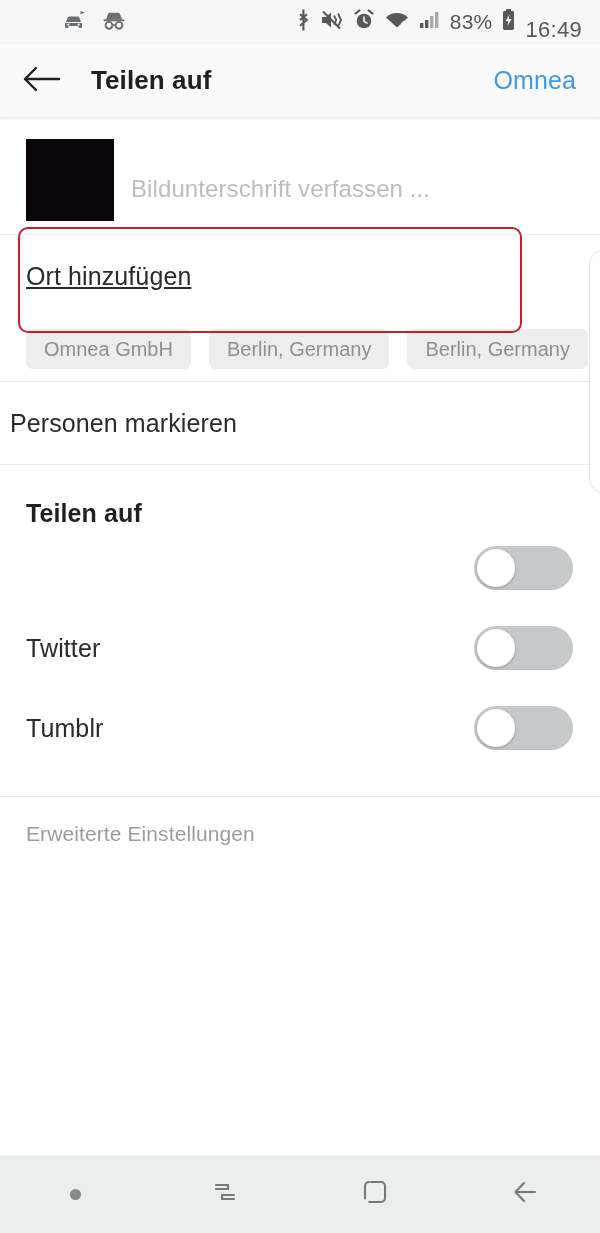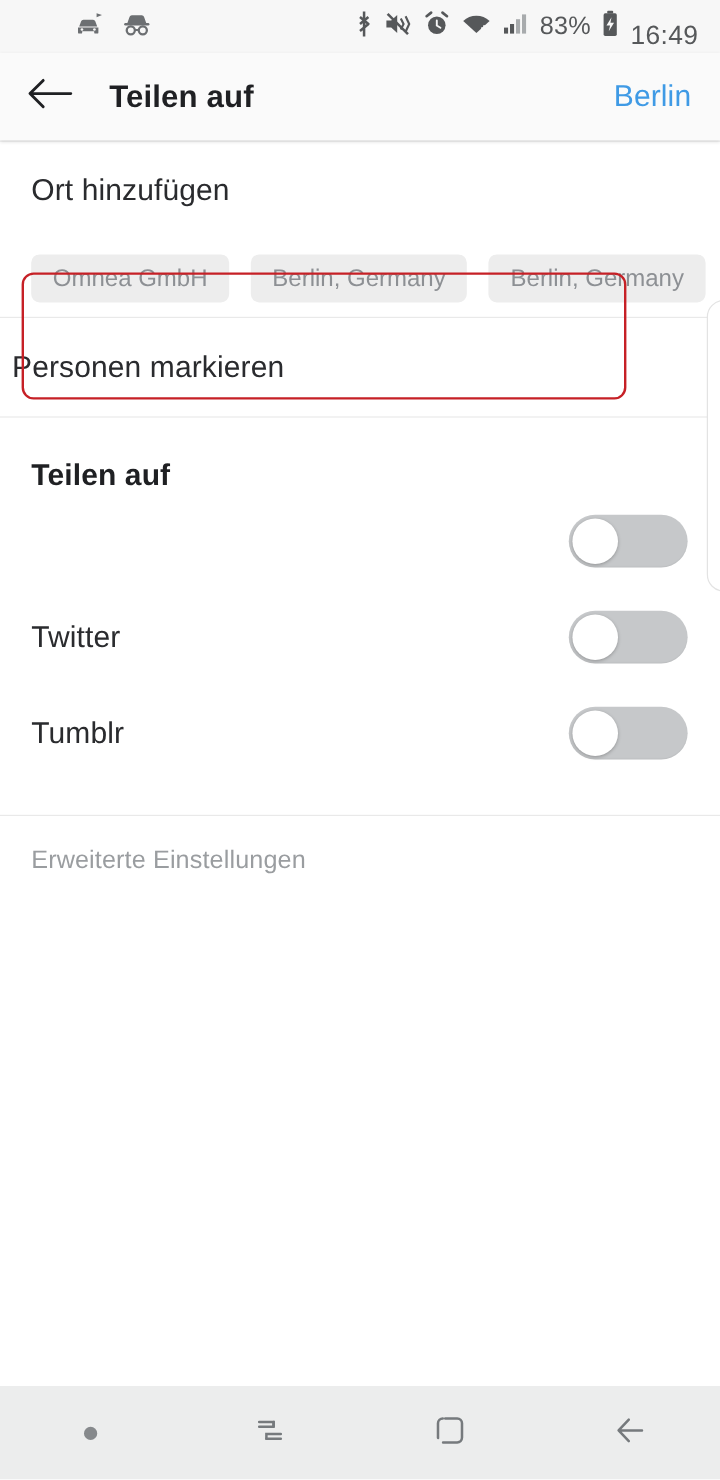--- a/index.html
+++ b/index.html
@@ -57,21 +57,21 @@
     border:1.2px solid #e3e3e3;
     border-radius:14px;
     background:#ffffff;
     z-index:1;
   }
 
   .divider { height:1px; background:#e9e9e9; width:100%; }
 
   
   .location-row { position:relative; height:82px; display:flex; align-items:center; }
-  .location-label { font-size:25px; color:#2a2b2e; margin-left:26px; letter-spacing:0.1px; }
+  .location-label { font-size:25px; color:#2a2b2e; margin-left:26px; letter-spacing:0.1px;text-decoration:underline; }
 
   
   .highlight-box {
     position:absolute; left:18px; top:110px;
     width:504px; height:106px;
     border:2px solid #c62026;
     border-radius:10px;
     pointer-events:none;
     z-index:6;
   }
@@ -202,27 +202,31 @@
 
   <div class="appbar">
     <div class="back-btn">
       <span>
         <svg width="40" height="30" viewBox="0 0 40 30" fill="none">
           <path d="M37 15H3M14 4L3 15l11 11" stroke="#1f2023" stroke-width="2.4" fill="none" stroke-linecap="round" stroke-linejoin="round"></path>
         </svg>
       </span>
     </div>
     <div class="appbar-title">Teilen auf</div>
-    <div class="appbar-action">Berlin</div>
+    <div class="appbar-action">Omnea</div>
   </div>
 
   <div class="content">
 
     <div class="ghost-panel"></div>
 
+    <div class="caption-row">
+      <div class="thumb"></div>
+      <div class="caption-placeholder">Bildunterschrift verfassen ...</div>
+    </div>
 
     <div class="divider"></div>
 
     <div class="location-row">
       <span class="location-label">Ort hinzufügen</span>
     </div>
 
     <div class="chips-row">
       <div class="chip">Omnea GmbH</div>
       <div class="chip">Berlin, Germany</div>

